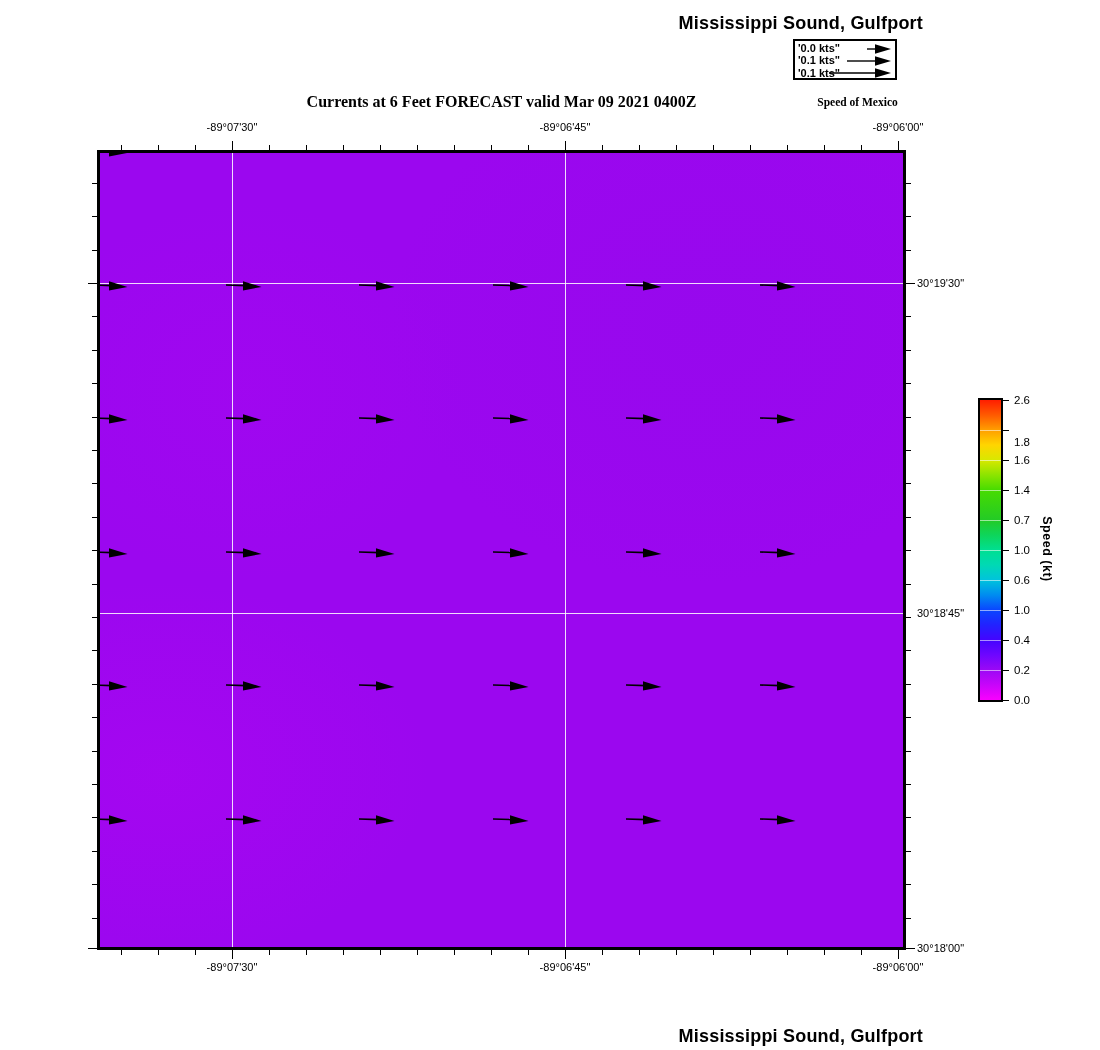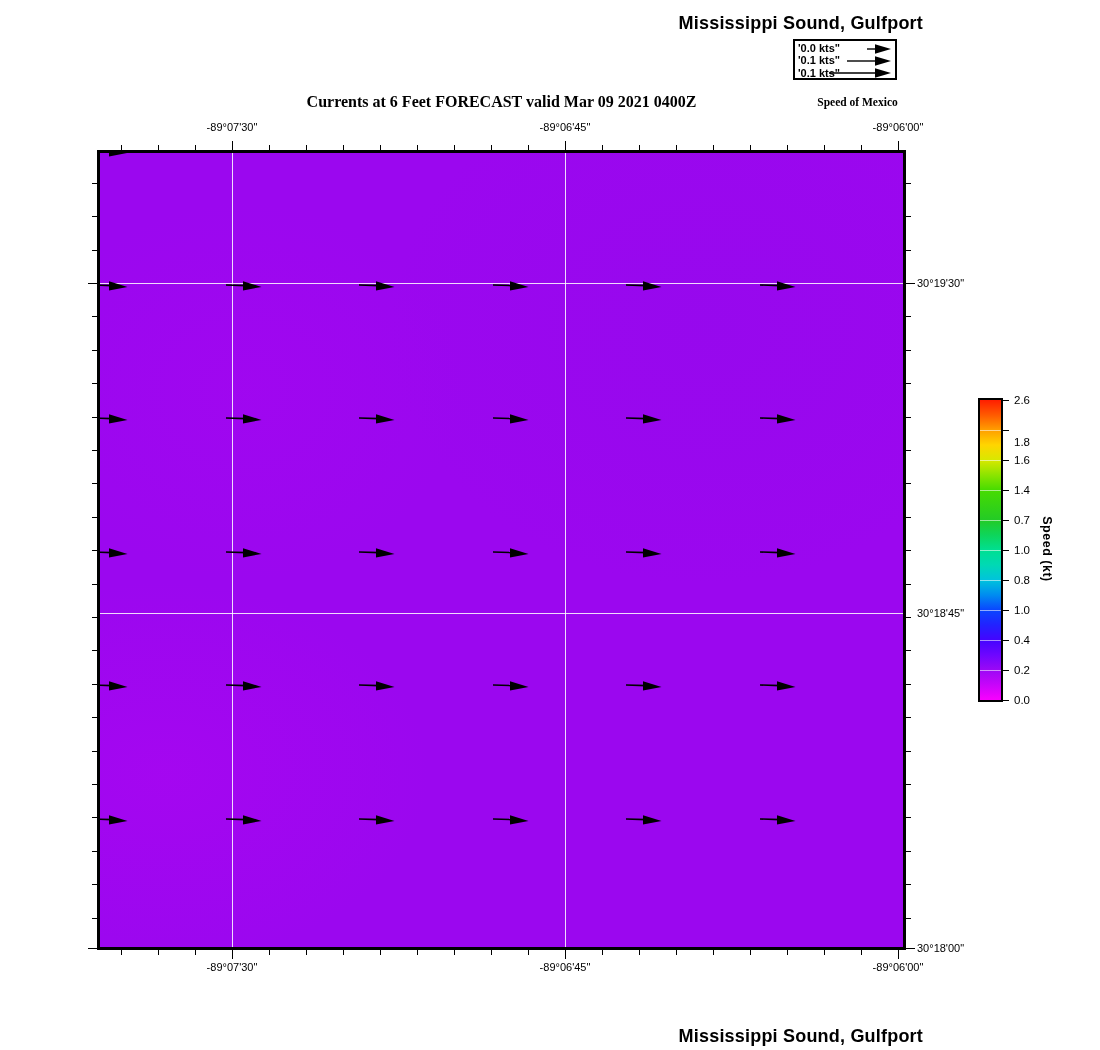--- a/index.html
+++ b/index.html
@@ -332,21 +332,21 @@
       <div class="cbar-ticklabel abs" style="left: 1014px; top: 442px;">1.8</div>
       <div class="tick abs" style="left: 1003px; top: 460px; width: 6px; height: 1px;"></div>
       <div class="cbar-ticklabel abs" style="left: 1014px; top: 460px;">1.6</div>
       <div class="tick abs" style="left: 1003px; top: 490px; width: 6px; height: 1px;"></div>
       <div class="cbar-ticklabel abs" style="left: 1014px; top: 490px;">1.4</div>
       <div class="tick abs" style="left: 1003px; top: 520px; width: 6px; height: 1px;"></div>
       <div class="cbar-ticklabel abs" style="left: 1014px; top: 520px;">0.7</div>
       <div class="tick abs" style="left: 1003px; top: 550px; width: 6px; height: 1px;"></div>
       <div class="cbar-ticklabel abs" style="left: 1014px; top: 550px;">1.0</div>
       <div class="tick abs" style="left: 1003px; top: 580px; width: 6px; height: 1px;"></div>
-      <div class="cbar-ticklabel abs" style="left: 1014px; top: 580px;">0.8</div>
+      <div class="cbar-ticklabel abs" style="left: 1014px; top: 580px;">0.6</div>
       <div class="tick abs" style="left: 1003px; top: 610px; width: 6px; height: 1px;"></div>
       <div class="cbar-ticklabel abs" style="left: 1014px; top: 610px;">1.0</div>
       <div class="tick abs" style="left: 1003px; top: 640px; width: 6px; height: 1px;"></div>
       <div class="cbar-ticklabel abs" style="left: 1014px; top: 640px;">0.4</div>
       <div class="tick abs" style="left: 1003px; top: 670px; width: 6px; height: 1px;"></div>
       <div class="cbar-ticklabel abs" style="left: 1014px; top: 670px;">0.2</div>
       <div class="tick abs" style="left: 1003px; top: 700px; width: 6px; height: 1px;"></div>
       <div class="cbar-ticklabel abs" style="left: 1014px; top: 700px;">0.0</div>
     </div>
   <div class="abs colorbar-label">Speed (kt)</div>

